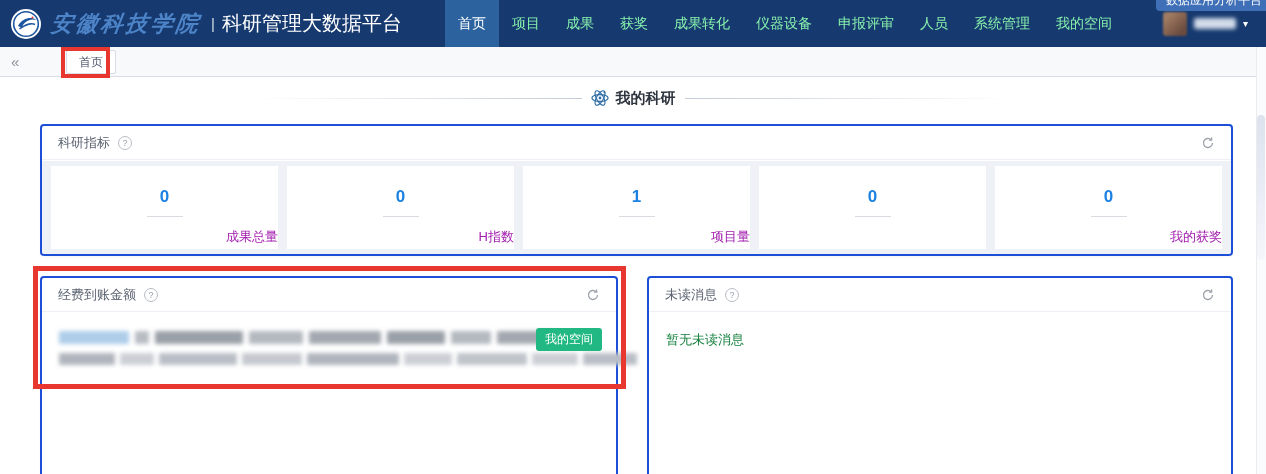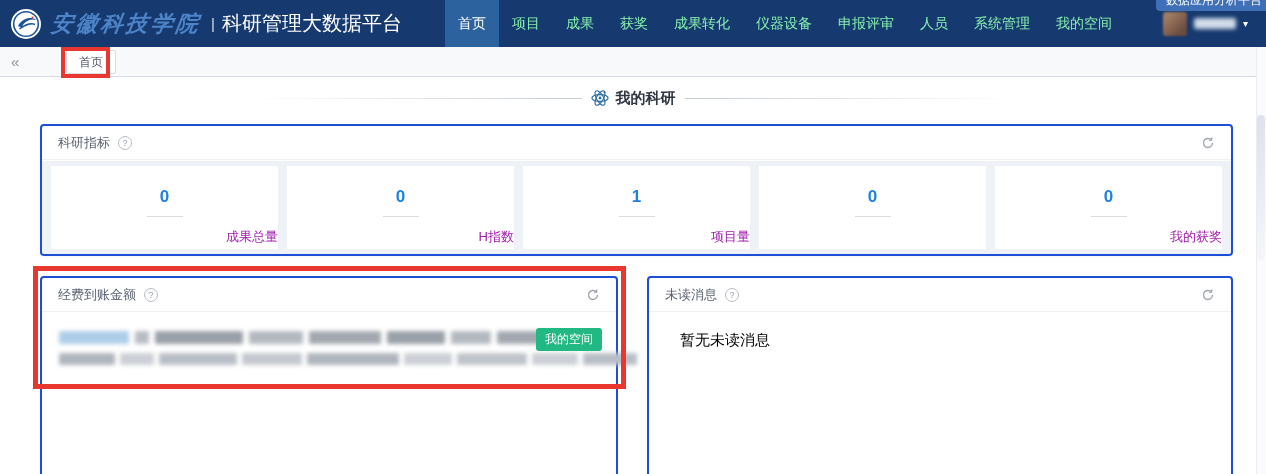--- a/index.html
+++ b/index.html
@@ -75,21 +75,21 @@
   .claim-line-1 { top:53px; left:17px; gap:6px; }
   .claim-line-2 { top:75px; left:17px; gap:5px; }
   .seg { height:13px; border-radius:1px; }
   .claim-line-2 .seg { height:12px; }
   .claim-btn { position:absolute; top:50px; right:14px; height:23px; line-height:23px;
     padding:0 9px; background:#22b884; color:#ffffff; font-size:12px; border-radius:3px;
     border:none; cursor:pointer; }
 
   
   .messages-panel { left:647px; top:276px; width:586px; height:240px; }
-  .empty-text { position:absolute; top:53px; left:31px; font-size:15px; color:#000000; }
+  .empty-text { position:absolute; top:53px; left:17px; font-size:13px; color:#15803d; }
 
   
   .anno { position:absolute; border:4px solid #e7372e; z-index:50; pointer-events:none; }
   .anno-tab   { left:61px; top:47px; width:49px; height:31px; }
   .anno-panel { left:33px; top:266px; width:593px; height:123px; border-width:5px; }
 
   
   .scrollbar-track { position:absolute; right:0; top:47px; bottom:0; width:10px;
     background:#fafbfc; border-left:1px solid #ececee; z-index:6; }
   .scrollbar-thumb { position:absolute; right:1px; top:68px; width:8px; height:145px;

